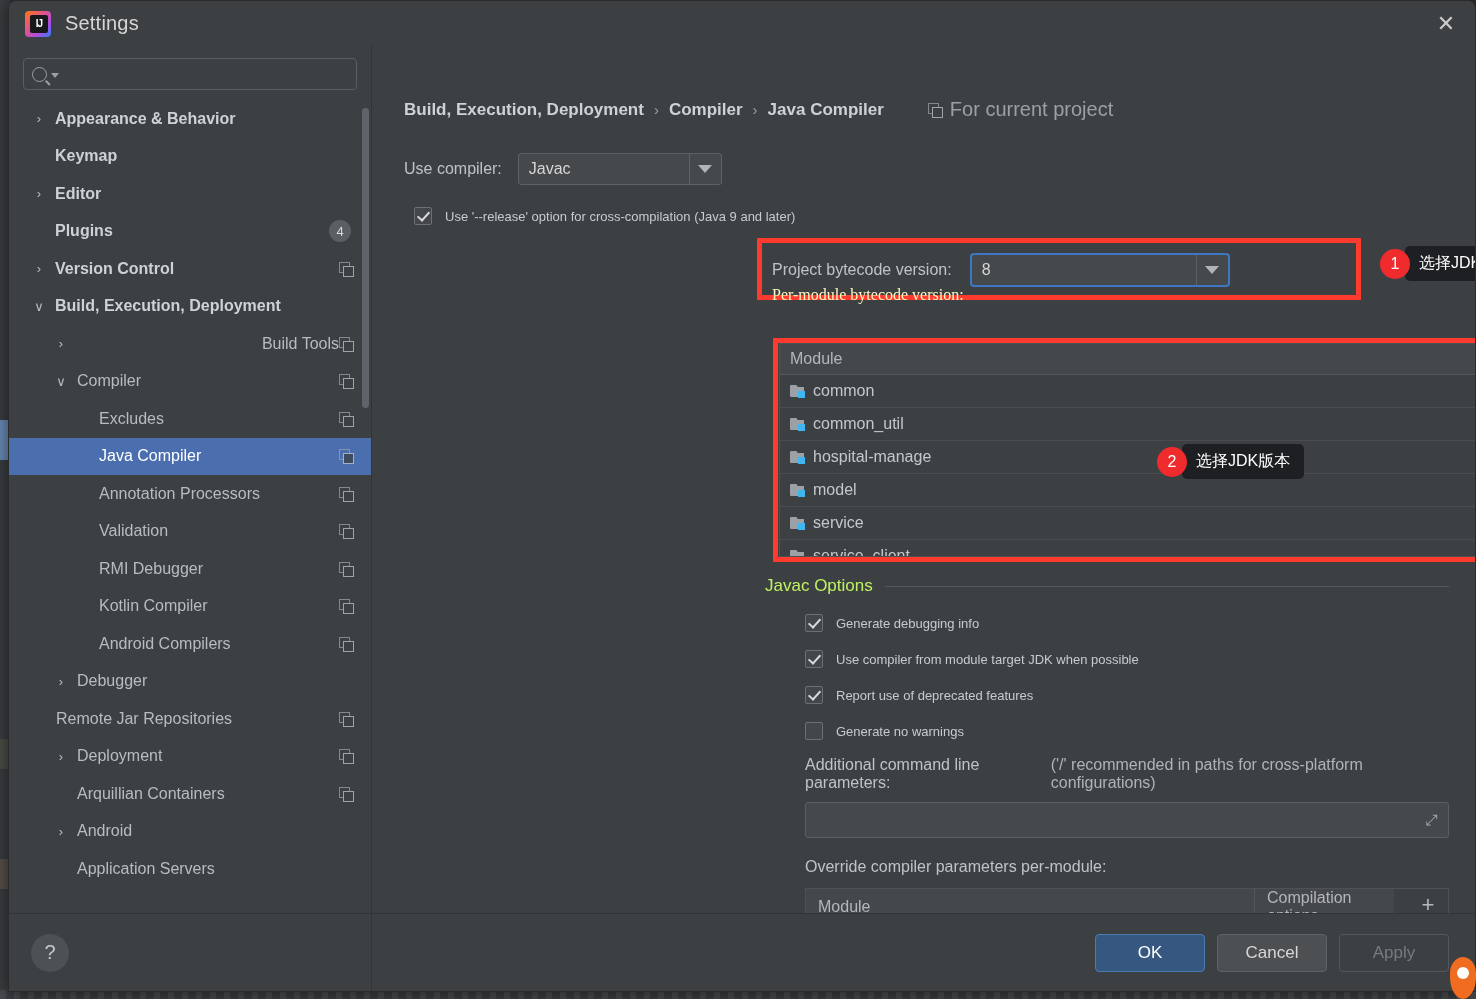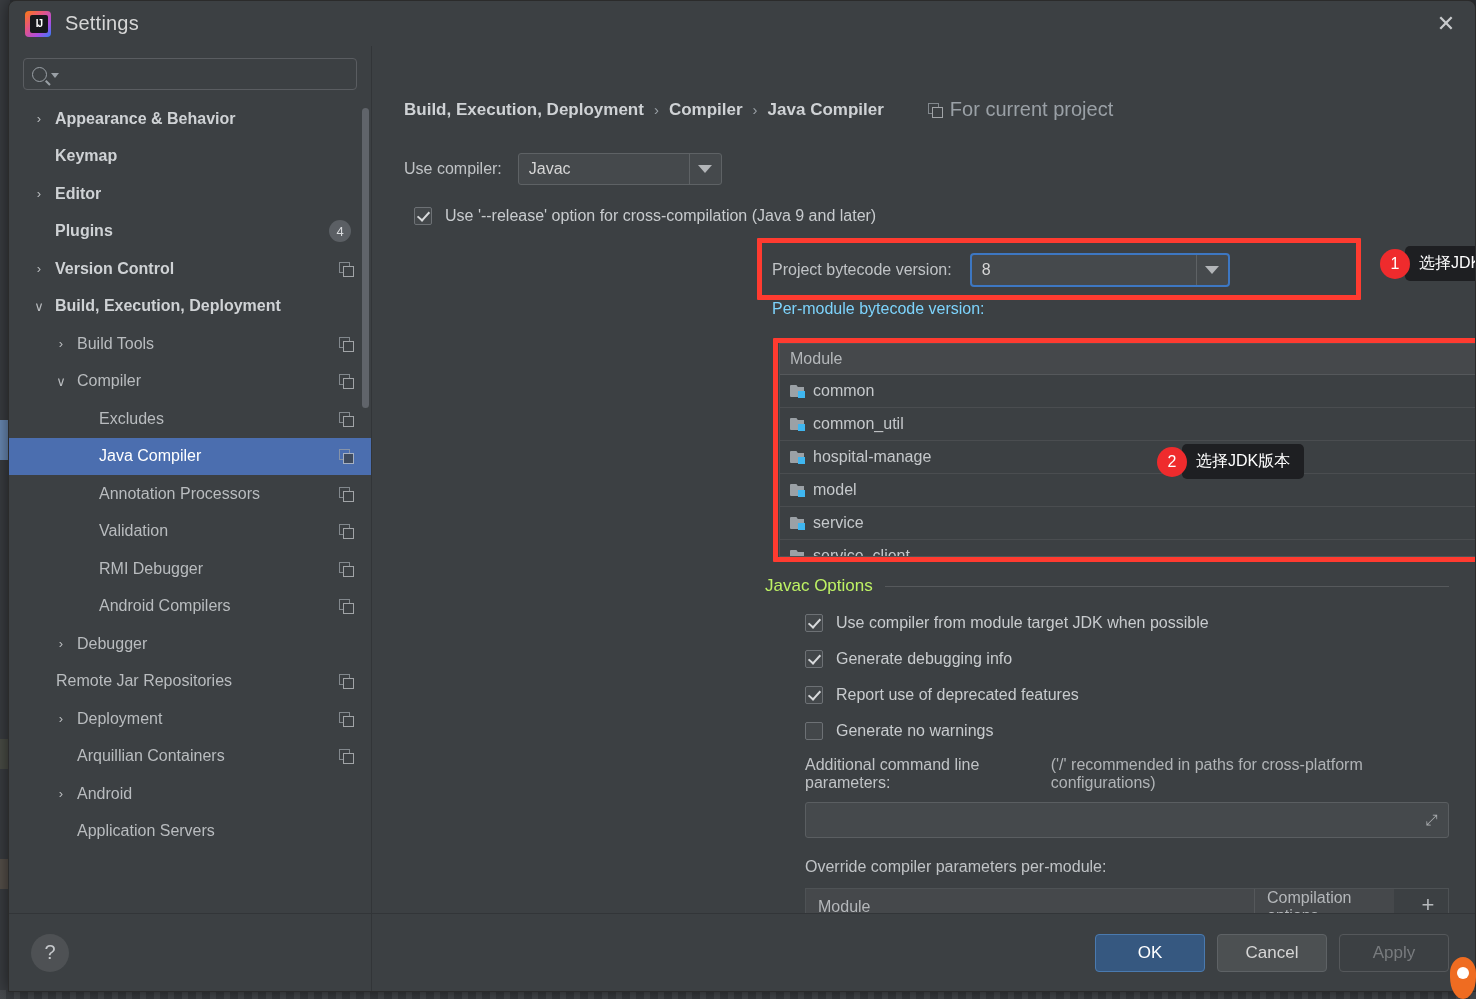--- a/index.html
+++ b/index.html
@@ -219,21 +219,21 @@
     border: 1px solid #6d7175; border-radius: 2px;
     background: #43474a; position: relative;
   }
   .checkbox.checked::after {
     content: "";
     position: absolute; left: 5px; top: 1px;
     width: 5px; height: 10px;
     border: solid #d8dadc; border-width: 0 2px 2px 0;
     transform: rotate(42deg);
   }
-  .chk-label { color: #c8cbce; font-size: 16px; }
+  .chk-label { color: #c8cbce; font-size: 13px; }
 
   #release-option-row { margin-top: 22px; margin-left: 10px; }
 
   
   .hl-box {
     position: absolute; border: 5px solid #ff3b30; pointer-events: none;
     border-radius: 1px;
   }
   #hl-project-bytecode { left: 385px; top: 192px; width: 604px; height: 62px; }
   #hl-module-table    { left: 401px; top: 292px; width: 1036px; height: 224px; }
@@ -264,21 +264,21 @@
     position: absolute; left: 400px; top: 207px;
     display: flex; align-items: center; gap: 18px;
   }
   #project-bytecode-combo {
     width: 260px; height: 34px;
     border: 2px solid #3d77c2; border-radius: 4px;
     background: #45494c;
   }
   #project-bytecode-combo .combo-arrow { border-left: 1px solid #5e6265; }
 
-  #per-module-label { position: absolute; left: 400px; top: 254px; color: #7dd3fc; font-size: 16px; }
+  #per-module-label { position: absolute; left: 400px; top: 240px; color: #fef9c3; font-size: 16px; font-family: Liberation Serif, serif; }
 
   
   #module-table-wrap {
     position: absolute; left: 407px; top: 297px;
     width: 1024px; height: 214px;
     background: #3c4043;
     border: 1px solid #4e5255;
     display: flex; overflow: hidden;
   }
   #module-table { flex: 1; display: flex; flex-direction: column; min-width: 0; }
@@ -435,21 +435,21 @@
             <span class="twisty">›</span>
             <span class="label" style="margin-left: 8px;">Version Control</span>
             <span class="copy-icon"></span>
           </div>
           <div class="tree-row bold" style="padding-left: 22px;">
             <span class="twisty">∨</span>
             <span class="label" style="margin-left: 8px;">Build, Execution, Deployment</span>
           </div>
           <div class="tree-row" style="padding-left: 44px;">
             <span class="twisty">›</span>
-            <span class="label" style="margin-left: 8px;">Build Tools</span>
+            <span class="label" style="margin-left: 8px; text-align: right;">Build Tools</span>
             <span class="copy-icon"></span>
           </div>
           <div class="tree-row" style="padding-left: 44px;">
             <span class="twisty">∨</span>
             <span class="label" style="margin-left: 8px;">Compiler</span>
             <span class="copy-icon"></span>
           </div>
           <div class="tree-row" style="padding-left: 66px;">
             <span class="twisty"></span>
             <span class="label" style="margin-left: 8px;">Excludes</span>
@@ -466,20 +466,25 @@
             <span class="copy-icon"></span>
           </div>
           <div class="tree-row" style="padding-left: 66px;">
             <span class="twisty"></span>
             <span class="label" style="margin-left: 8px;">Validation</span>
             <span class="copy-icon"></span>
           </div>
           <div class="tree-row" style="padding-left: 66px;">
             <span class="twisty"></span>
             <span class="label" style="margin-left: 8px;">RMI Debugger</span>
+            <span class="copy-icon"></span>
+          </div>
+          <div class="tree-row" style="padding-left: 66px;">
+            <span class="twisty"></span>
+            <span class="label" style="margin-left: 8px;">Kotlin Compiler</span>
             <span class="copy-icon"></span>
           </div>
           <div class="tree-row" style="padding-left: 66px;">
             <span class="twisty"></span>
             <span class="label" style="margin-left: 8px;">Android Compilers</span>
             <span class="copy-icon"></span>
           </div>
           <div class="tree-row" style="padding-left: 44px;">
             <span class="twisty">›</span>
             <span class="label" style="margin-left: 8px;">Debugger</span>
@@ -618,25 +623,25 @@
 
         <div id="javac-options">
           <div id="javac-legend-row">
             <span id="javac-legend">Javac Options</span>
             <span id="javac-rule"></span>
           </div>
 
           <div id="javac-checkboxes">
               <div class="chk-row javac-chk">
                 <span class="checkbox checked"></span>
-                <span class="chk-label">Use compiler from module target JDK when possible</span>
+                <span class="chk-label">Generate debugging info</span>
               </div>
               <div class="chk-row javac-chk">
                 <span class="checkbox checked"></span>
-                <span class="chk-label">Generate debugging info</span>
+                <span class="chk-label">Use compiler from module target JDK when possible</span>
               </div>
               <div class="chk-row javac-chk">
                 <span class="checkbox checked"></span>
                 <span class="chk-label">Report use of deprecated features</span>
               </div>
               <div class="chk-row javac-chk">
                 <span class="checkbox"></span>
                 <span class="chk-label">Generate no warnings</span>
               </div>
             </div>

